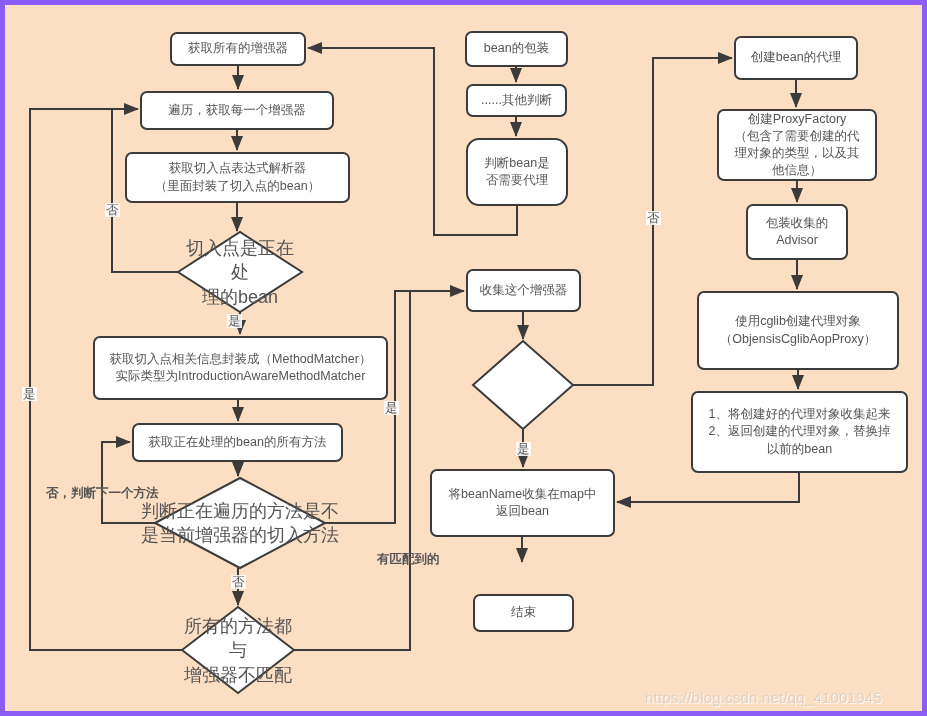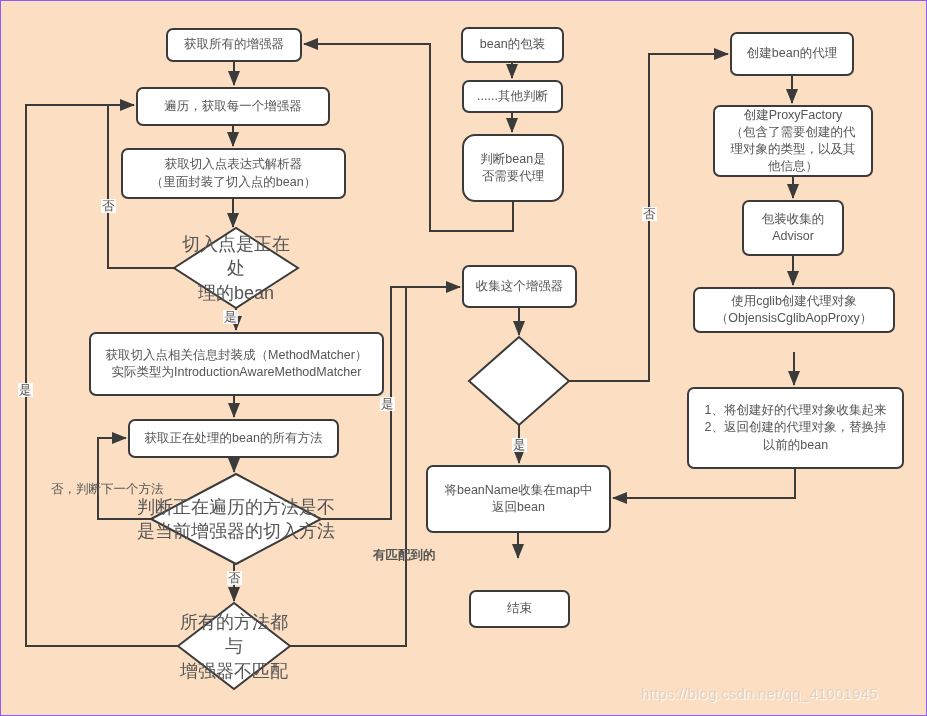--- a/index.html
+++ b/index.html
@@ -1,18 +1,18 @@
 <!DOCTYPE html>
 <html><head>
 <meta charset="utf-8">
 <style>
   html,body{margin:0;padding:0;background:#f2f2f2;font-family:"Liberation Sans","DejaVu Sans",sans-serif;}
   #canvas{
     position:relative;width:927px;height:716px;overflow:hidden;
-    background:#fcdfc3;border:1px solid #8b5cf6;box-sizing:border-box;
+    background:#fcdfc3;border:5px solid #8b5cf6;box-sizing:border-box;
   }
   #wires{position:absolute;left:0;top:0;z-index:0;}
   .node{
     position:absolute;z-index:2;background:#ffffff;border:2px solid #3b3b3b;border-radius:7px;
     display:flex;align-items:center;justify-content:center;text-align:center;
     font-size:12.5px;color:#555555;line-height:1.38;white-space:pre-line;
     box-sizing:border-box;padding:2px 4px;
   }
   .dtext{
     position:absolute;z-index:2;transform:translate(-50%,-50%);
@@ -31,31 +31,31 @@
   #n-methods      {left:127px;top:418px;width:211px;height:39px;}
   #n-beanwrap     {left:460px;top:26px; width:103px;height:36px;}
   #n-other        {left:461px;top:79px; width:101px;height:33px;}
   #n-needproxy    {left:461px;top:133px;width:102px;height:68px;border-radius:13px;}
   #n-collect      {left:461px;top:264px;width:115px;height:43px;}
   #n-mapbean      {left:425px;top:464px;width:185px;height:68px;}
   #n-end          {left:468px;top:589px;width:101px;height:38px;}
   #n-createproxy  {left:729px;top:31px; width:124px;height:44px;}
   #n-proxyfactory {left:712px;top:104px;width:160px;height:72px;}
   #n-wrapadvisor  {left:741px;top:199px;width:102px;height:56px;}
-  #n-cglib        {left:692px;top:286px;width:202px;height:46px;}
+  #n-cglib        {left:692px;top:286px;width:202px;height:79px;}
   #n-returnproxy  {left:686px;top:386px;width:217px;height:82px;}
   
   #t-d1{left:235px;top:267px;width:120px;}
   #t-d2{left:235px;top:518px;width:230px;}
   #t-d3{left:233px;top:645px;width:120px;}
   #t-d4{left:518px;top:380px;width:90px;}
   
   #e-pointcut-no  {left:100px;top:198px;}
   #e-pointcut-yes {left:222px;top:309px;}
-  #e-next-method  {left:50px; top:481px;}
+  #e-next-method  {left:41px; top:481px;font-weight:bold;}
   #e-unmatched-yes{left:17px; top:382px;}
   #e-method-no    {left:226px;top:570px;}
   #e-method-yes   {left:379px;top:396px;}
   #e-has-match    {left:372px;top:547px;font-weight:bold;}
   #e-empty-yes    {left:511px;top:437px;}
   #e-empty-no     {left:641px;top:206px;}
   
   #watermark{
     position:absolute;left:640px;top:684px;z-index:4;
     font-size:15px;letter-spacing:0.2px;

